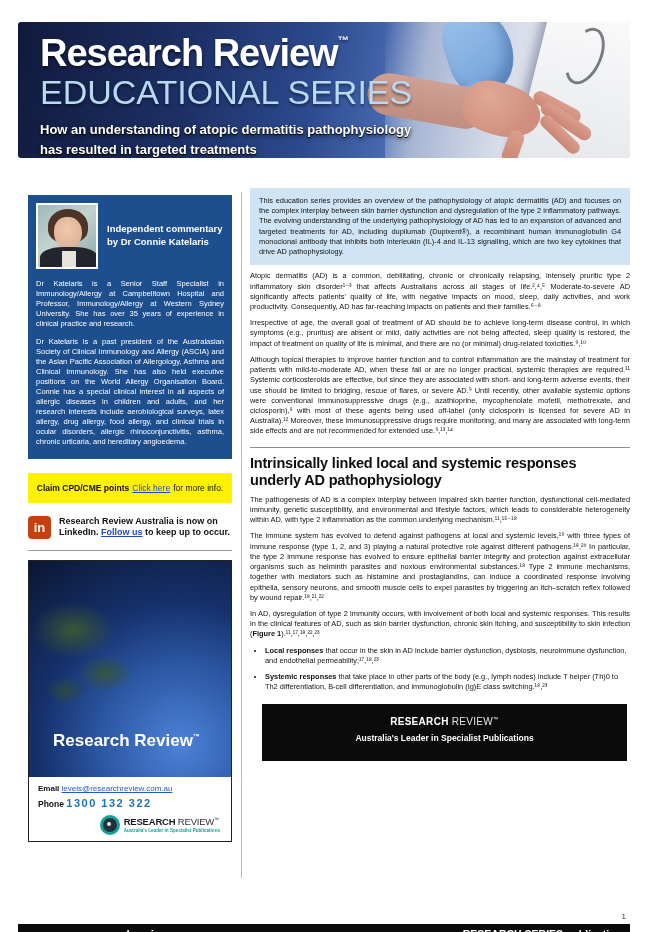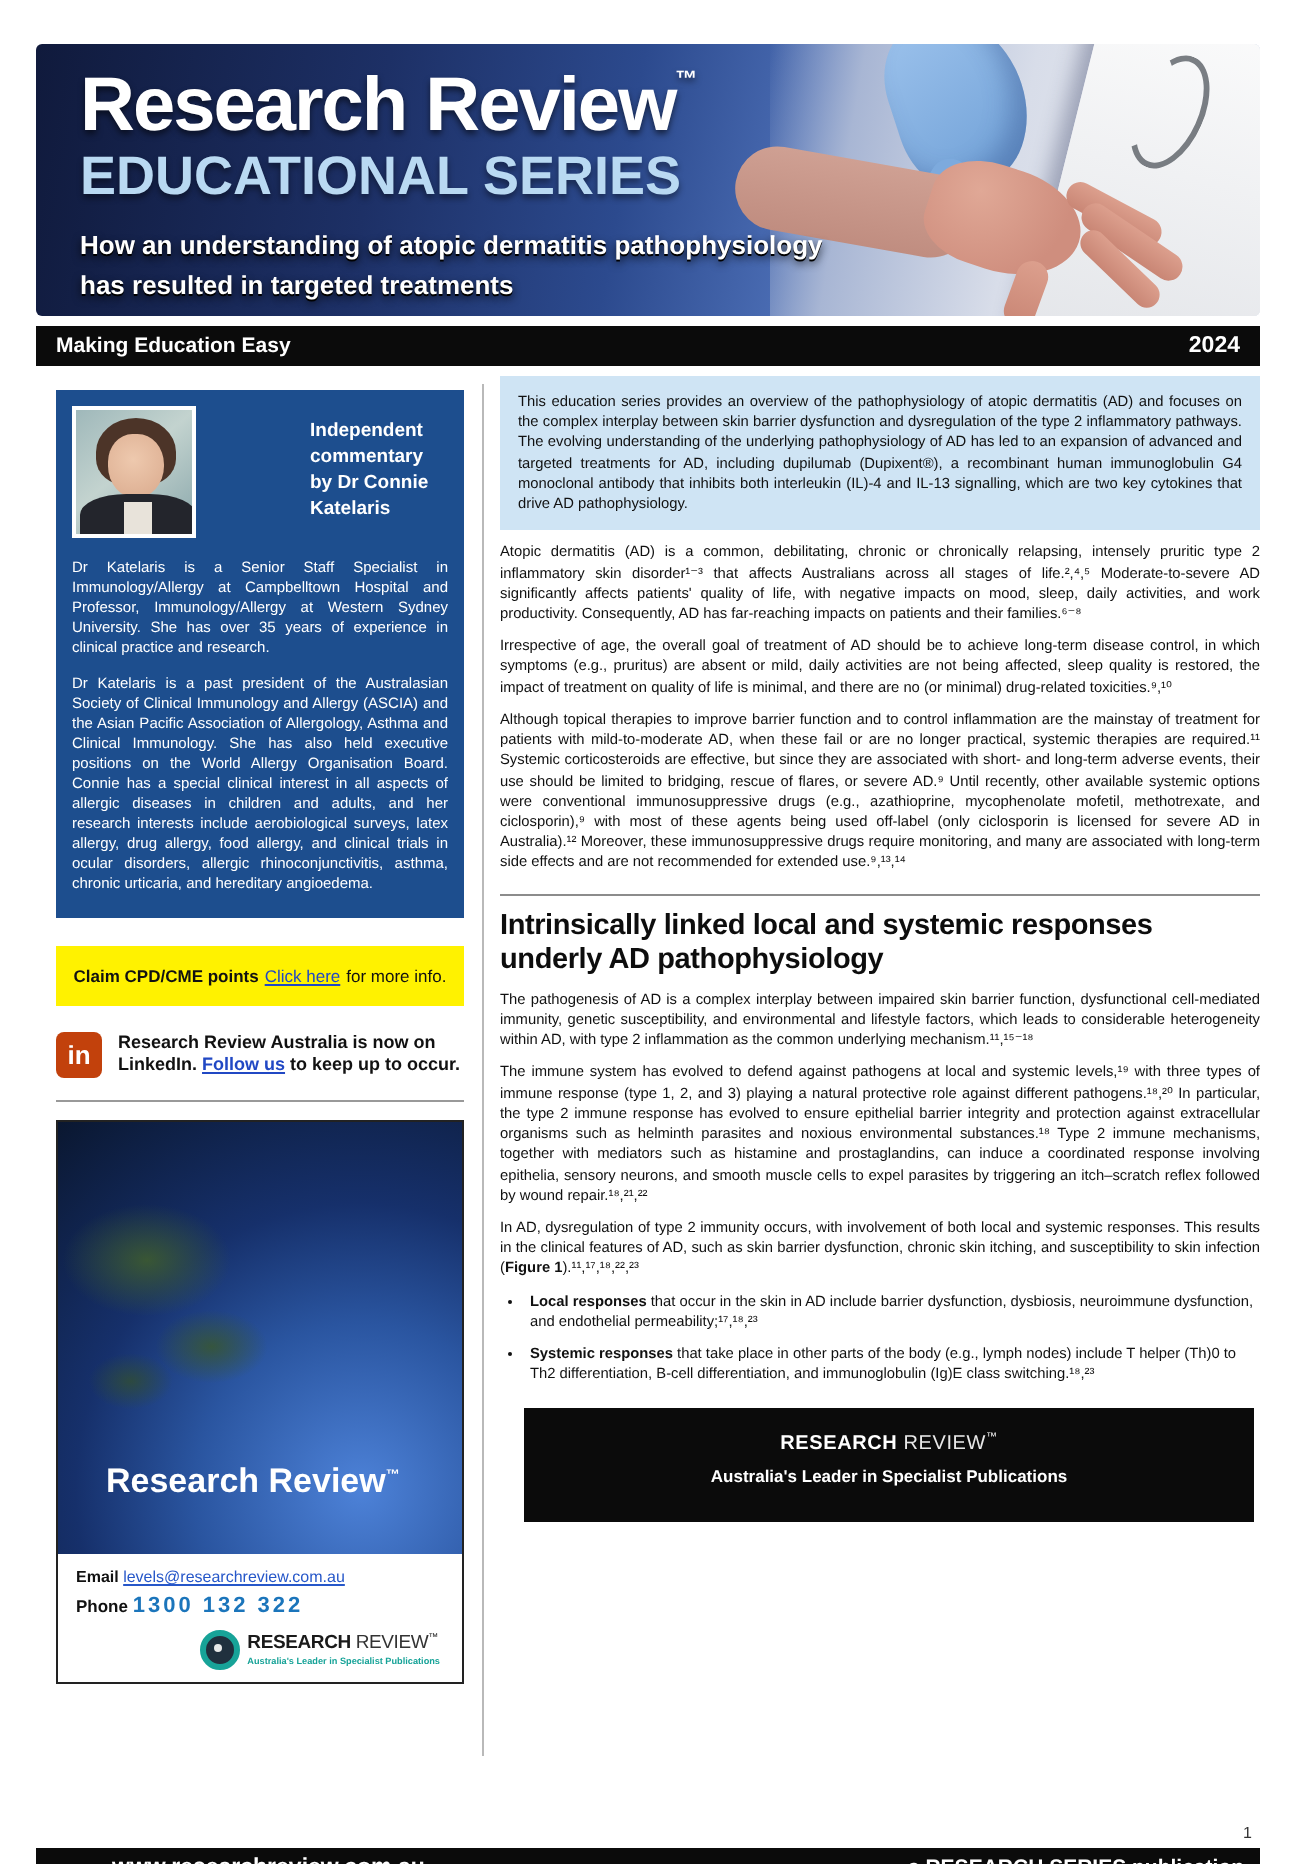--- a/index.html
+++ b/index.html
@@ -43,38 +43,38 @@
   .finger { position:absolute; background:linear-gradient(180deg,#dda violet,#d08e7d);
     background:linear-gradient(180deg,#dc9f8d,#c98675); border-radius:8px; }
   .f1 { left:146px; top:78px; width:52px; height:14px; transform:rotate(28deg);}
   .f2 { left:152px; top:92px; width:58px; height:14px; transform:rotate(34deg);}
   .f3 { left:150px; top:106px; width:50px; height:13px; transform:rotate(44deg);}
   .f4 { left:120px; top:108px; width:16px; height:34px; transform:rotate(20deg); border-radius:8px;}
   .banner-text { position:absolute; left:22px; top:12px; z-index:3; }
   .brand-title { font-size:38px; font-weight:bold; color:#fff; letter-spacing:-1px; line-height:1;
     text-shadow:0 2px 3px rgba(0,0,0,.55);}
   .brand-title sup { font-size:11px; letter-spacing:0; vertical-align:22px;}
-  .brand-series { font-size:27px; font-weight:bold; color:#b9d9f2; letter-spacing:0; line-height:1; margin-top:3px;
+  .brand-series { font-size:34px; font-weight:normal; color:#b9d9f2; letter-spacing:0; line-height:1; margin-top:3px;
     text-shadow:0 2px 3px rgba(0,0,0,.45);}
   .banner-sub { margin-top:11px; font-size:13px; font-weight:bold; color:#fff; line-height:1.5;
     text-shadow:0 1px 0 #000, 0 2px 4px rgba(0,0,0,.8); }
 
   
   .tagbar { position:absolute; left:18px; top:163px; width:612px; height:20px; background:#0b0b0b;
     display:flex; align-items:center; justify-content:space-between; padding:0 10px; }
   .tagbar .tg { color:#fff; font-weight:bold; font-size:10.5px; }
   .tagbar .yr { color:#fff; font-weight:bold; font-size:11.5px; }
 
   
   .vdivider { position:absolute; left:241px; top:192px; width:1px; height:686px; background:#b9b9b9; }
 
   
   .sidebar { position:absolute; left:28px; top:195px; width:204px; }
   .bio-box { background:#1d4e8e; padding:8px 8px 12px 8px; color:#fff; }
-  .bio-head { display:flex;gap:48px; }
+  .bio-head { display:flex; }
   .portrait { width:62px; height:66px; border:2px solid #fff; flex:none; position:relative; overflow:hidden;
     background:linear-gradient(140deg,#9fb8ba 0%,#c3d3cf 45%,#8aa7ab 100%); }
   .portrait .hair { position:absolute; left:10px; top:4px; width:40px; height:34px; background:#4c3428;
     border-radius:50% 50% 40% 40%; }
   .portrait .face { position:absolute; left:16px; top:12px; width:28px; height:32px;
     background:radial-gradient(circle at 45% 40%, #eec9ae, #d9a98c); border-radius:48% 52% 55% 55%; }
   .portrait .jacket { position:absolute; left:2px; top:42px; width:58px; height:26px; background:#23252c;
     border-radius:40% 40% 0 0; }
   .portrait .blouse { position:absolute; left:24px; top:46px; width:14px; height:16px; background:#e8e3da; }
   .bio-title { font-size:9.5px; font-weight:bold; line-height:1.35; margin-left:9px; align-self:center; }
@@ -170,24 +170,20 @@
     <div class="banner-text">
       <div class="brand-title"><span>Research Review</span><sup>™</sup></div>
       <div class="brand-series">EDUCATIONAL SERIES</div>
       <div class="banner-sub">
         <div>How an understanding of atopic dermatitis pathophysiology</div>
         <div>has resulted in targeted treatments</div>
       </div>
     </div>
   </div>
 
-  <div class="tagbar">
-    <span class="tg">Making Education Easy</span>
-    <span class="yr">2024</span>
-  </div>
 
   <div class="vdivider"></div>
 
   <div class="sidebar">
 
     <div class="bio-box">
       <div class="bio-head">
         <div class="portrait">
           <div class="hair"></div>
           <div class="face"></div>

